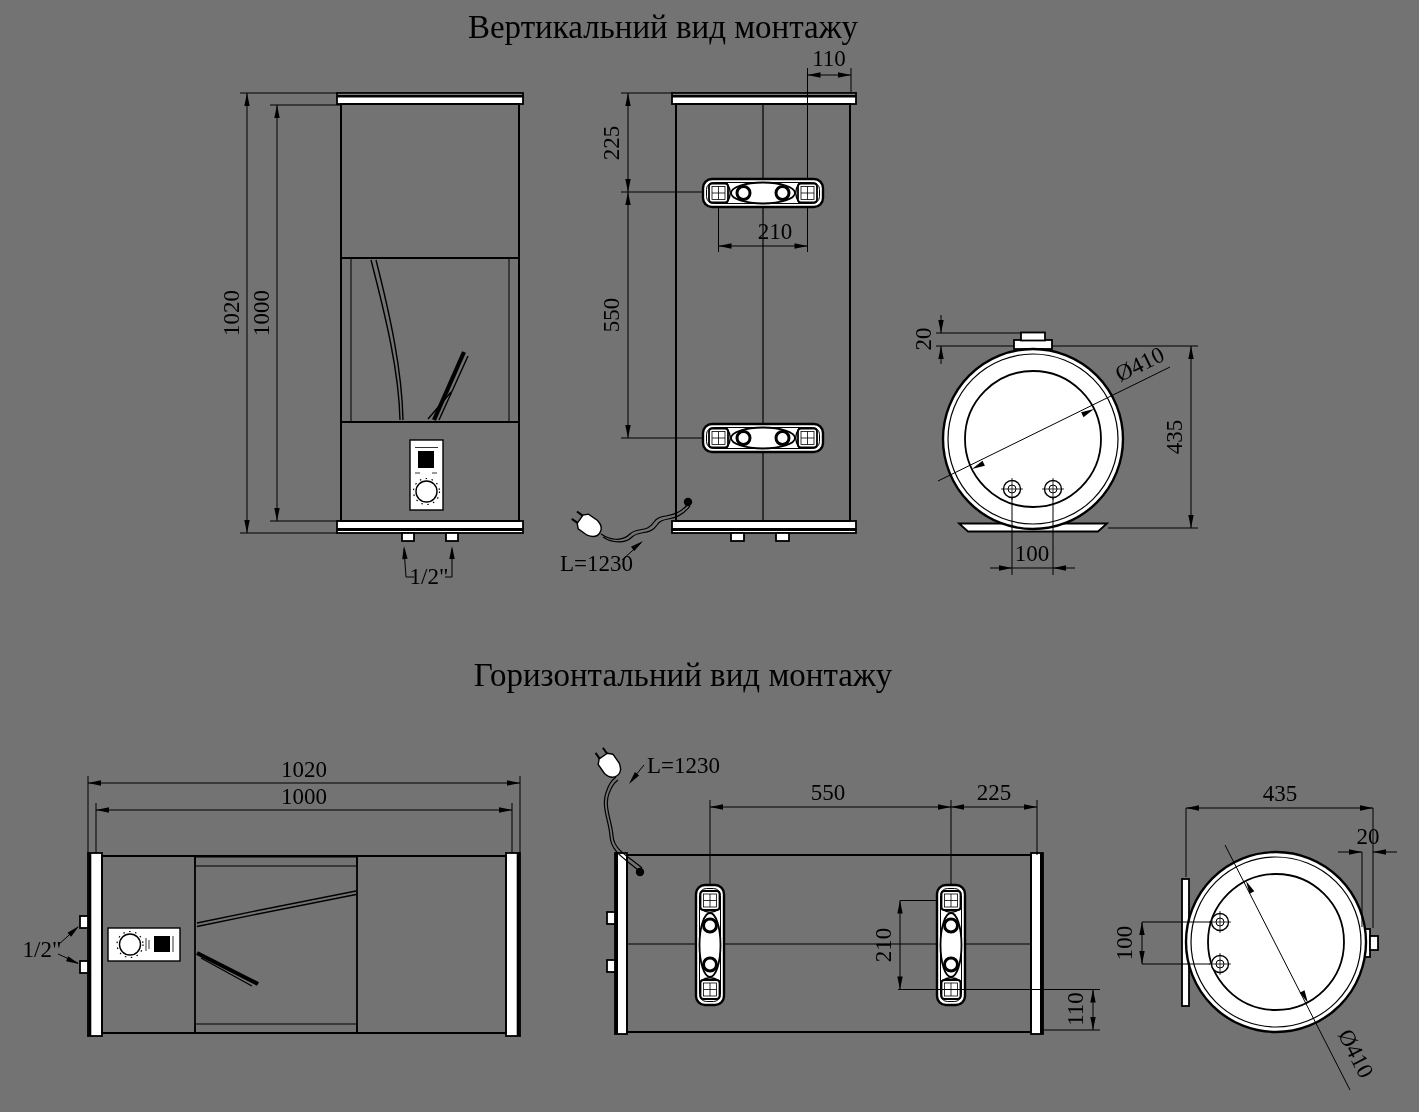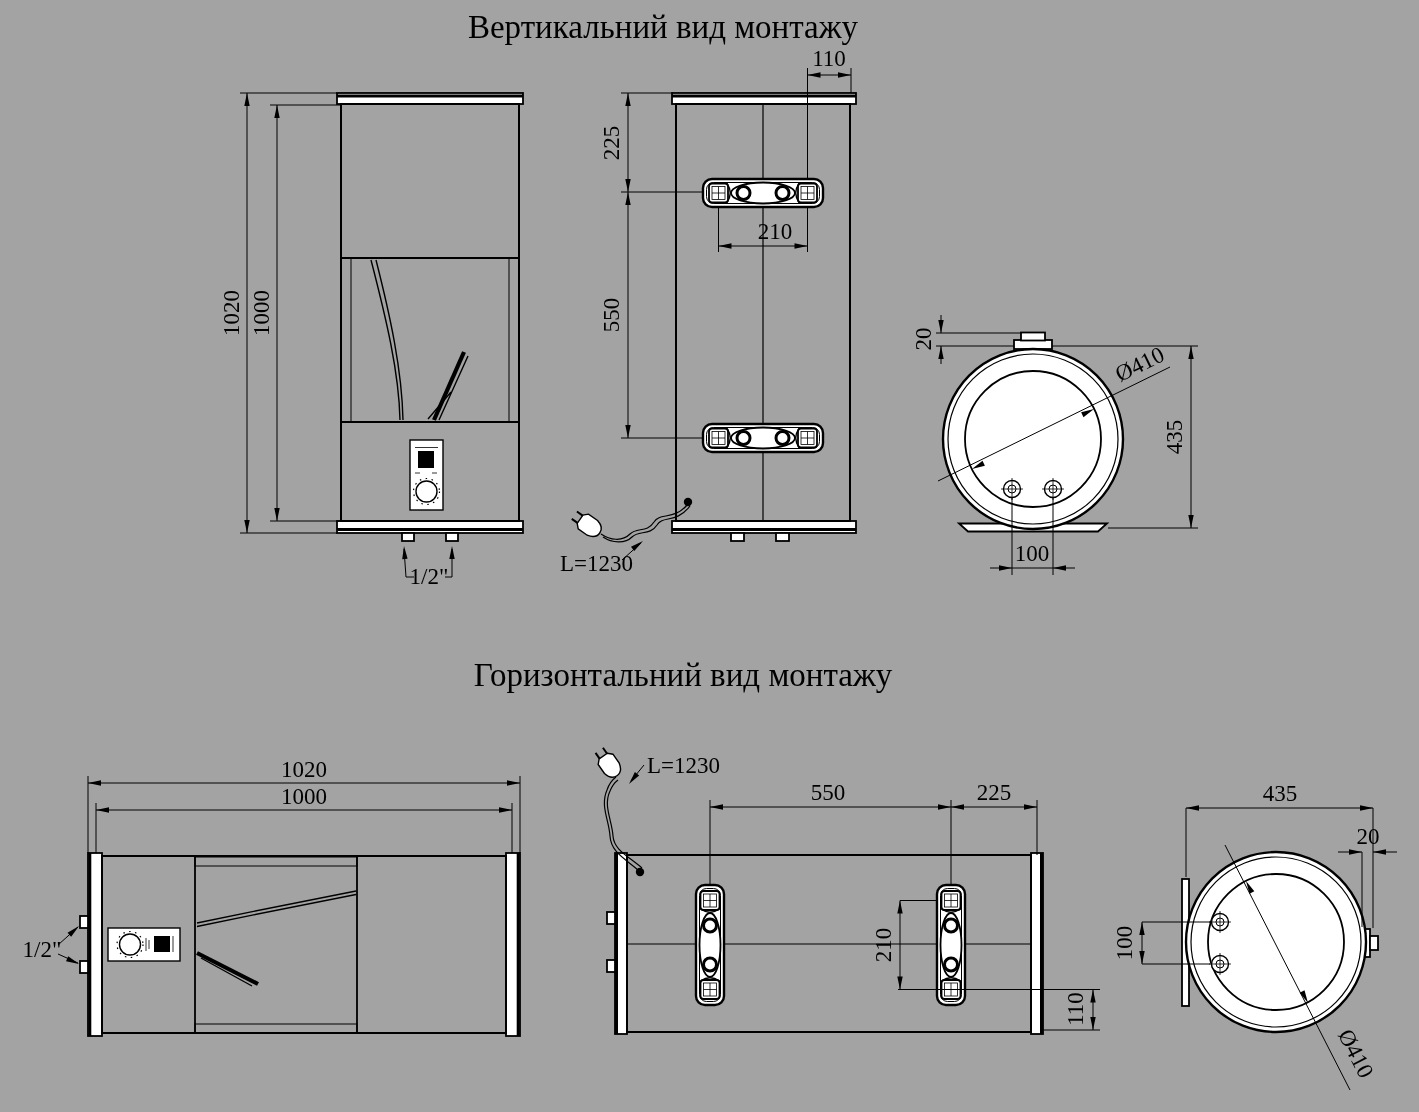--- a/index.html
+++ b/index.html
@@ -1,16 +1,16 @@
 <!DOCTYPE html>
 <html><head>
 <meta charset="utf-8">
 <style>
   html,body{margin:0;padding:0;background:#ffffff;}
-  #stage{position:relative;width:1419px;height:1112px;background:#a3a3a3;overflow:hidden;
+  #stage{position:relative;width:1419px;height:1112px;background:#737373;overflow:hidden;
          font-family:"Liberation Serif","DejaVu Serif",serif;}
   svg{display:block}
   .s08{stroke:#000;stroke-width:.8;fill:none}
   .s1{stroke:#000;stroke-width:1;fill:none}
   .s12{stroke:#000;stroke-width:1.2;fill:none}
   .s14{stroke:#000;stroke-width:1.4;fill:none}
   .s18{stroke:#000;stroke-width:1.8;fill:none}
   .s2{stroke:#000;stroke-width:2;fill:none}
   .s24{stroke:#000;stroke-width:2.4;fill:none}
   .s3{stroke:#000;stroke-width:3;fill:none}

